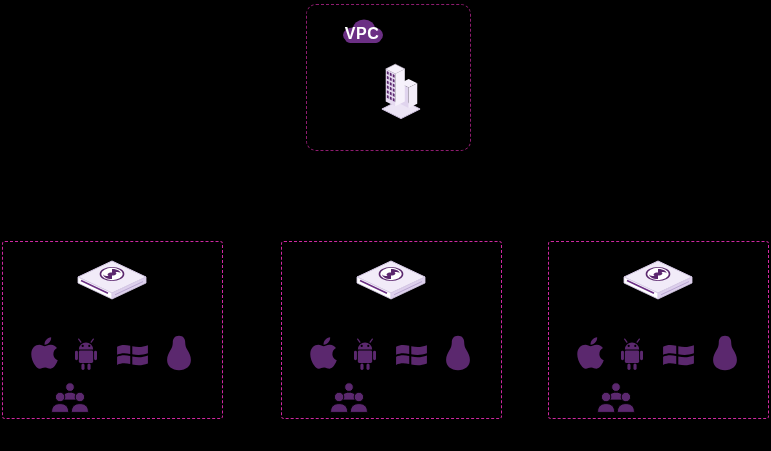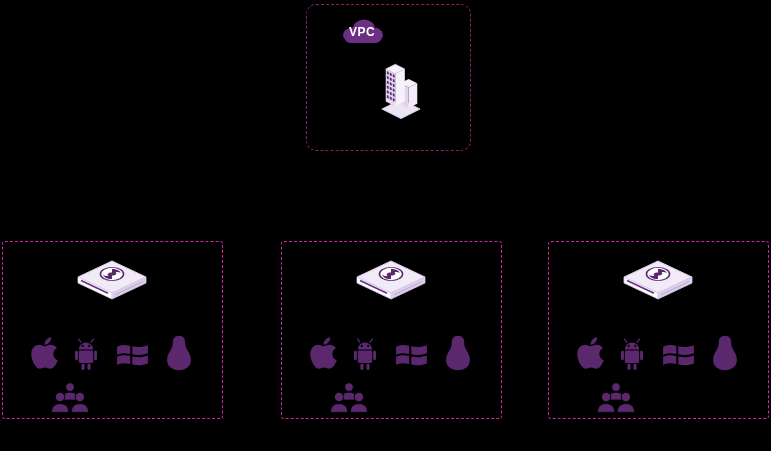--- a/index.html
+++ b/index.html
@@ -9,21 +9,21 @@
     font-family:"Liberation Sans", sans-serif;
   }
   .vpc-box{
     position:absolute;left:306px;top:4px;width:163px;height:145px;
     border:1.5px dashed #8e1c6f;border-radius:10px;
   }
   .cloud-wrap{position:absolute;left:33px;top:12px;width:46px;height:28px;}
   .cloud-wrap svg{display:block;}
   .vpc-label{
     position:absolute;left:0;right:2px;top:8px;text-align:center;
-    color:#ffffff;font-size:12px;font-weight:bold;letter-spacing:.5px;
+    color:#ffffff;font-size:16px;font-weight:bold;letter-spacing:.5px;
   }
   .building-wrap{position:absolute;left:73px;top:53px;width:42px;height:66px;}
 
   .cluster{
     position:absolute;top:241px;width:219px;height:176px;
     border:1.5px dashed #cf28a0;border-radius:3px;
   }
   .cluster-1{left:2px;}
   .cluster-2{left:281px;}
   .cluster-3{left:548px;}

